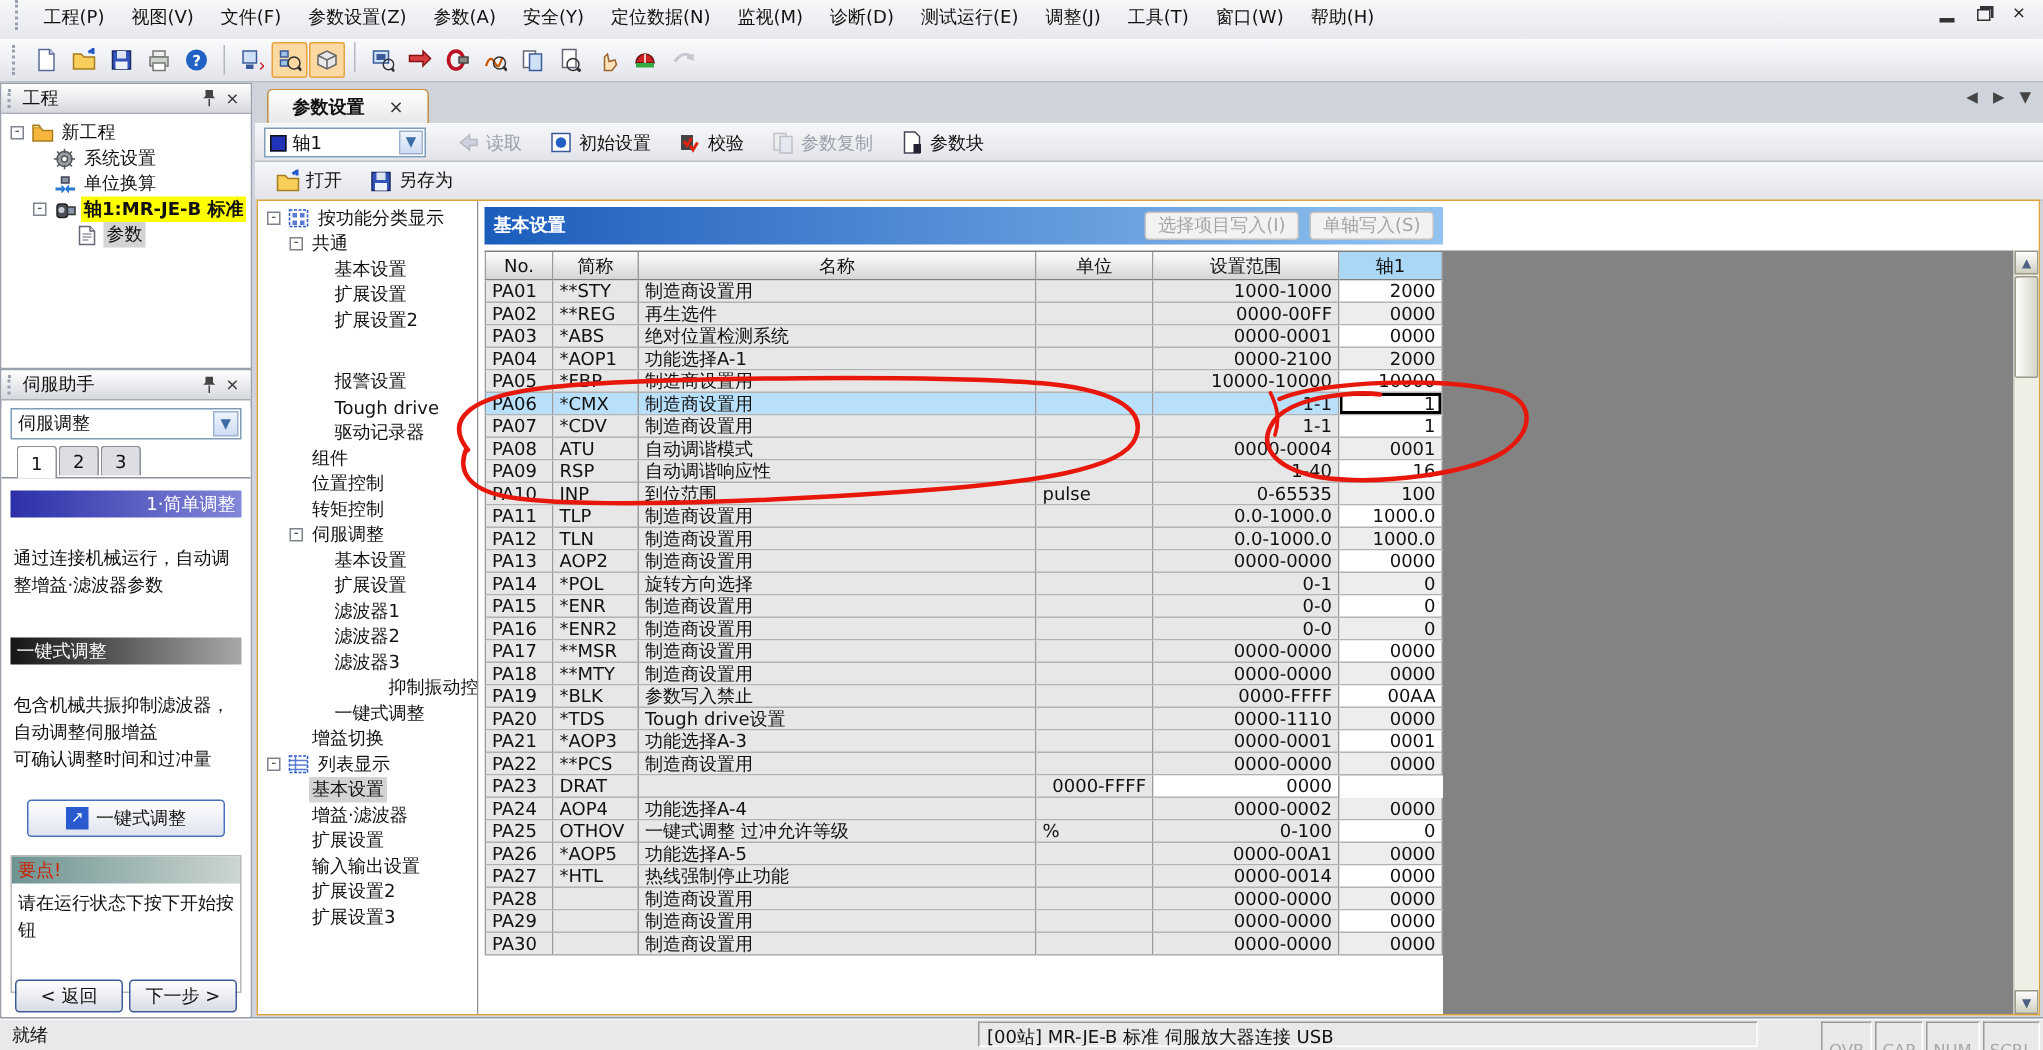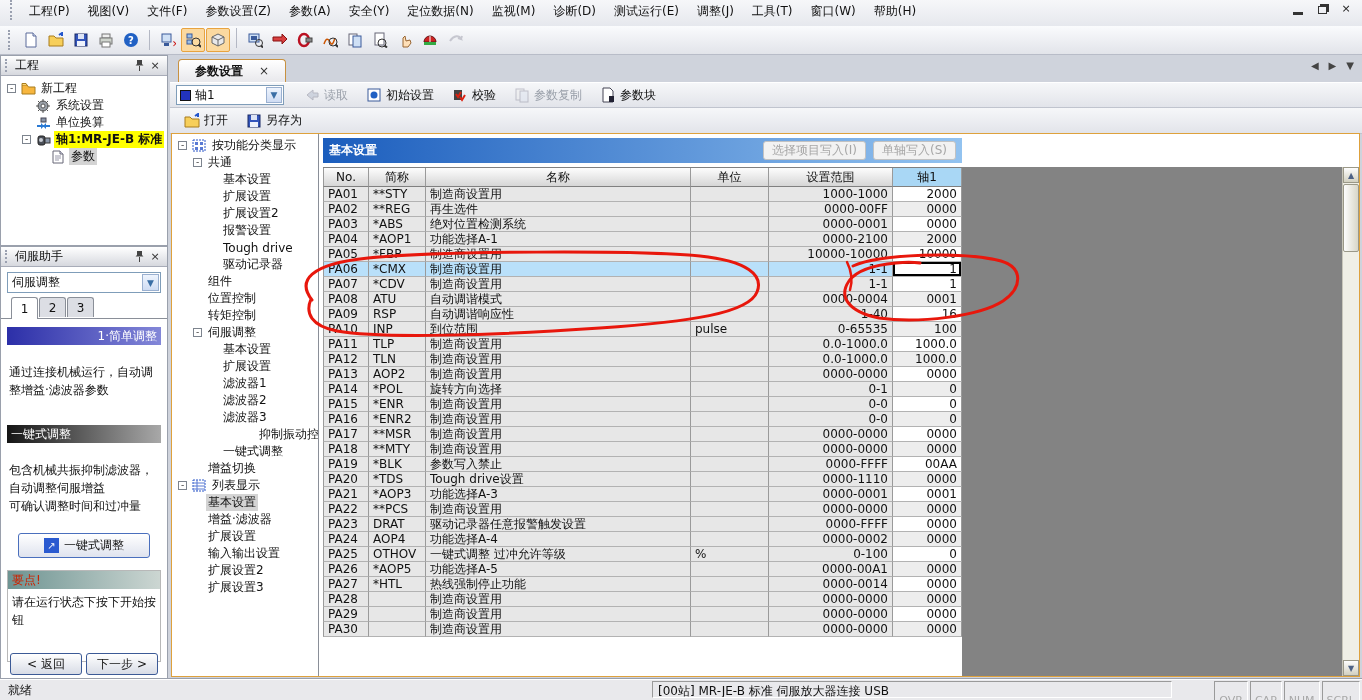--- a/index.html
+++ b/index.html
@@ -550,21 +550,21 @@
           <span class="tlabel">基本设置</span>
         </div>
         <div class="trow" style="padding-left: 36px;">
           <span style="width: 13px; flex: 0 0 auto;"></span>
           <span class="tlabel">扩展设置</span>
         </div>
         <div class="trow" style="padding-left: 36px;">
           <span style="width: 13px; flex: 0 0 auto;"></span>
           <span class="tlabel">扩展设置2</span>
         </div>
-        <div class="trow" style="padding-left: 36px;">
+        <div class="trow" style="padding-left: 36px; margin-top: 24px;">
           <span style="width: 13px; flex: 0 0 auto;"></span>
           <span class="tlabel">报警设置</span>
         </div>
         <div class="trow" style="padding-left: 36px;">
           <span style="width: 13px; flex: 0 0 auto;"></span>
           <span class="tlabel">Tough drive</span>
         </div>
         <div class="trow" style="padding-left: 36px;">
           <span style="width: 13px; flex: 0 0 auto;"></span>
           <span class="tlabel">驱动记录器</span>
@@ -840,21 +840,20 @@
             <div class="gc num">PA22</div>
             <div class="gc">**PCS</div>
             <div class="gc">制造商设置用</div>
             <div class="gc"></div>
             <div class="gc rng">0000-0000</div>
             <div class="gc val g">0000</div>
           </div>
           <div class="grow">
             <div class="gc num">PA23</div>
             <div class="gc">DRAT</div>
-            <div class="gc">驱动记录器任意报警触发设置</div>
             <div class="gc"></div>
             <div class="gc rng">0000-FFFF</div>
             <div class="gc val w">0000</div>
           </div>
           <div class="grow">
             <div class="gc num">PA24</div>
             <div class="gc">AOP4</div>
             <div class="gc">功能选择A-4</div>
             <div class="gc"></div>
             <div class="gc rng">0000-0002</div>

